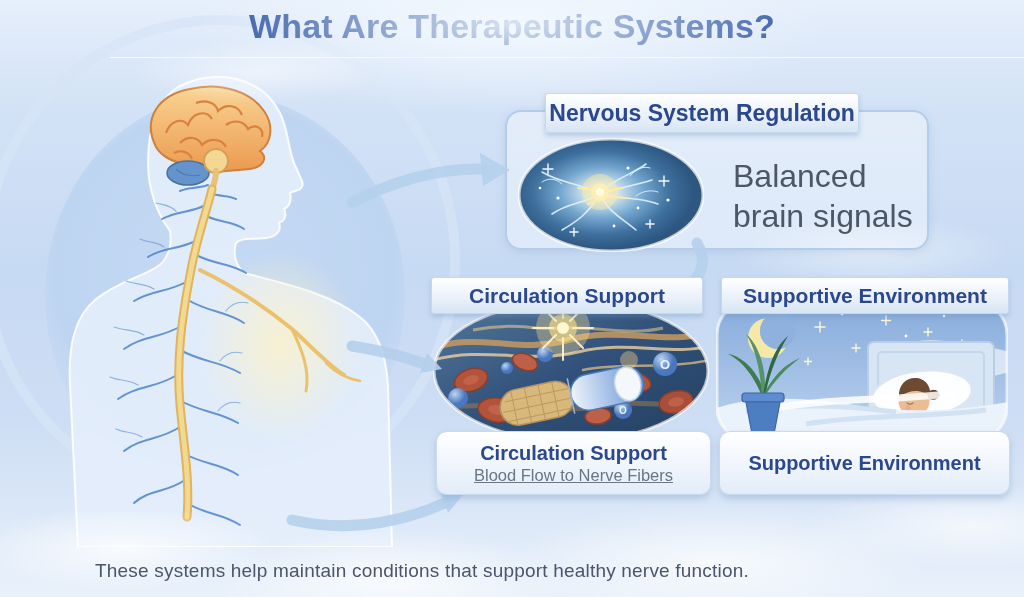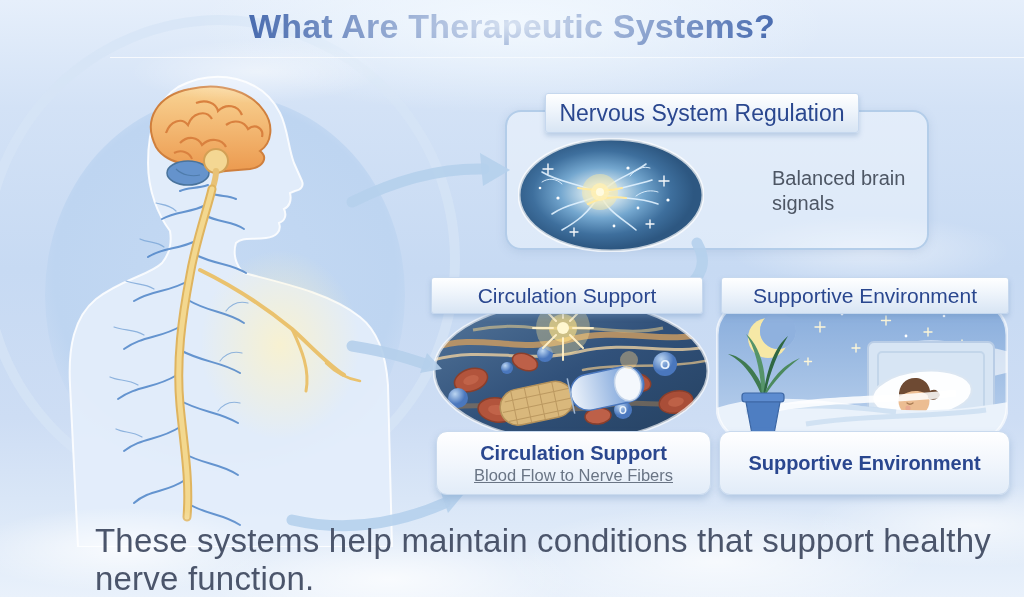--- a/index.html
+++ b/index.html
@@ -38,37 +38,37 @@
     position:absolute;border-radius:16px;
     background:rgba(246,251,255,.45);
     border:2px solid rgba(176,202,232,.95);
     box-shadow:0 2px 8px rgba(130,160,200,.25);
   }
   .header-bar{
     position:absolute;display:flex;align-items:center;justify-content:center;
     background:linear-gradient(180deg,#ffffff 0%,#eef4fb 45%,#d8e5f4 100%);
     border:1px solid #c6d8ee;border-radius:3px;
     box-shadow:0 3px 5px rgba(110,145,190,.35);
-    color:#2a478f;font-weight:normal;white-space:nowrap;z-index:6;
+    color:#2a478f;font-weight:bold;white-space:nowrap;z-index:6;
   }
   .caption-box{
     position:absolute;display:flex;flex-direction:column;align-items:center;justify-content:center;
     background:linear-gradient(180deg,#ffffff 0%,#f0f5fc 55%,#e2ecf8 100%);
     border:1px solid #c9daee;border-radius:11px;
     box-shadow:0 4px 7px rgba(110,145,190,.35);z-index:6;gap:2px;
   }
   .caption-title{font-size:20px;font-weight:bold;color:#2a478f;line-height:1.1;}
   .caption-sub{font-size:16.5px;color:#6a7585;line-height:1.1;text-decoration:underline;}
   .note-text{
-    position:absolute;left:733px;top:166px;width:190px;
-    font-size:20px;color:#4d5664;line-height:1.25;z-index:6;margin-left:39px;
+    position:absolute;left:733px;top:156px;width:190px;
+    font-size:32px;color:#4d5664;line-height:1.25;z-index:6;
   }
   .footer{
-    position:absolute;left:95px;top:522px;
-    font-size:33px;color:#4b556b;letter-spacing:.2px;z-index:6;
+    position:absolute;left:95px;top:560px;
+    font-size:19px;color:#4b556b;letter-spacing:.2px;z-index:6;
   }
   .img-frame{position:absolute;z-index:4;}
   .arrows{position:absolute;inset:0;z-index:5;pointer-events:none;}
 </style>
 </head>
 <body>
 
 <div class="stage">
 
   <div class="backdrop-ring"></div>

